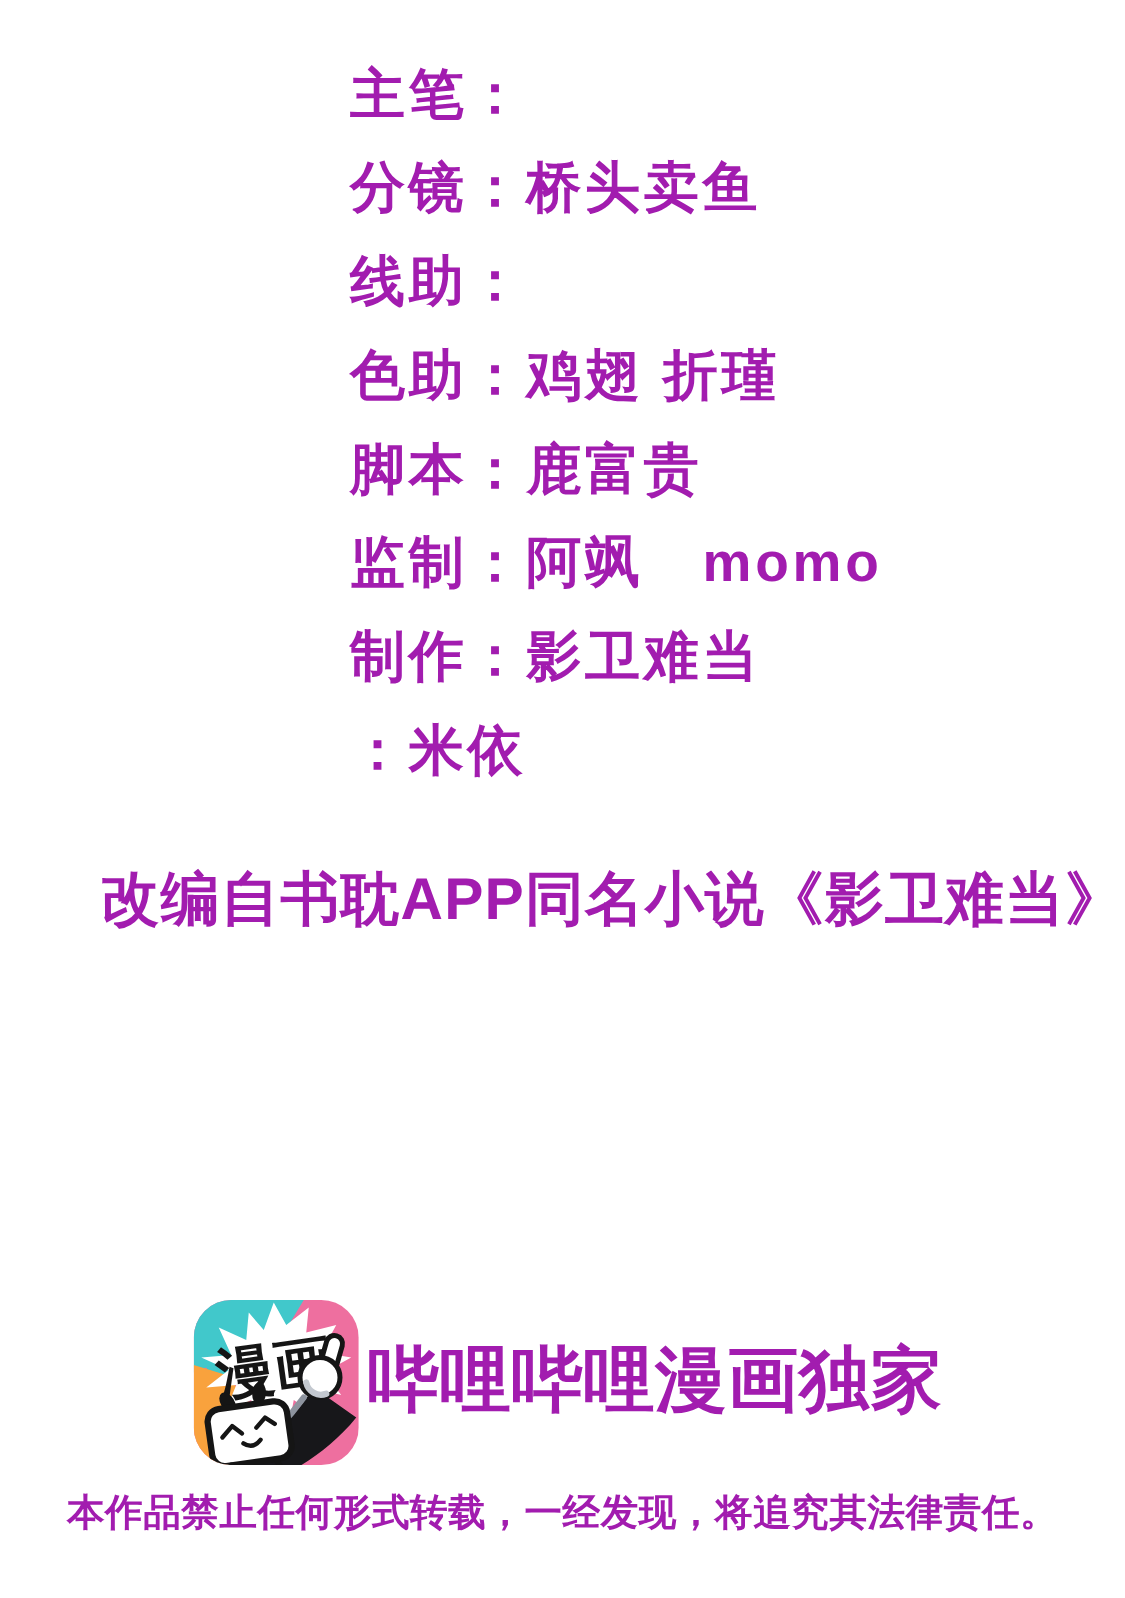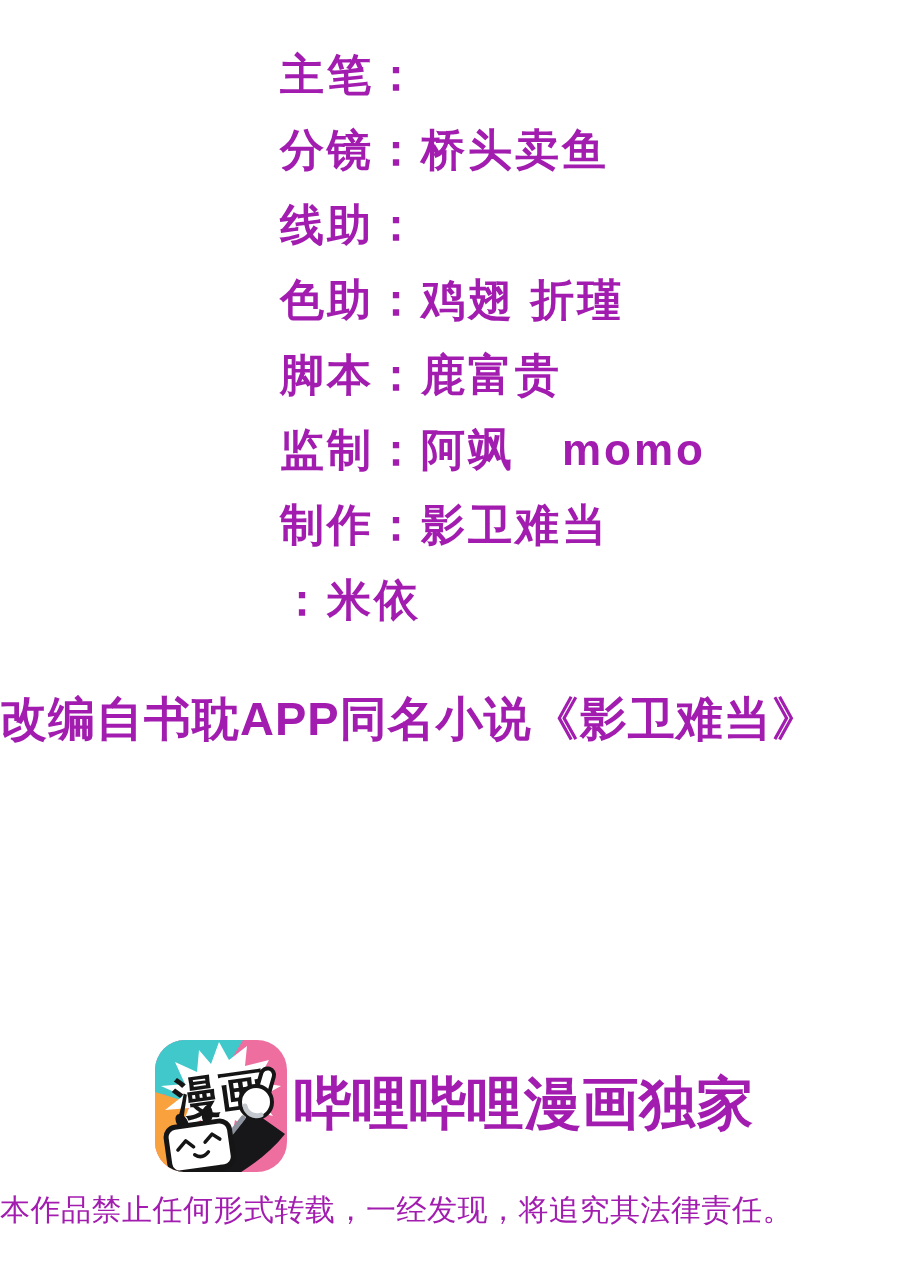--- a/index.html
+++ b/index.html
@@ -31,21 +31,21 @@
     font-weight: 600;
     letter-spacing: 3px;
     white-space: pre;
   }
   
   .adaptation {
     position: absolute;
     top: 656px;
     left: 0;
     width: 100%;
-    text-align: left;
+    text-align: right;
     font-size: 47px;
     font-weight: 600;
     letter-spacing: 1px;
     white-space: pre;
   }
   
   .brand-logo {
     position: absolute;
     left: 155px;
     top: 1008px;
@@ -60,23 +60,23 @@
     font-weight: 700;
     letter-spacing: 0.5px;
     white-space: pre;
   }
   
   .disclaimer {
     position: absolute;
     top: 1158px;
     left: 0;
     width: 100%;
-    text-align: left;
+    text-align: center;
     font-size: 30px;
-    font-weight: 400;
+    font-weight: 700;
     letter-spacing: 0.5px;
     white-space: pre;
   }
 </style>
 </head>
 <body>
 
 <div class="page">
 
   <div class="credits">

